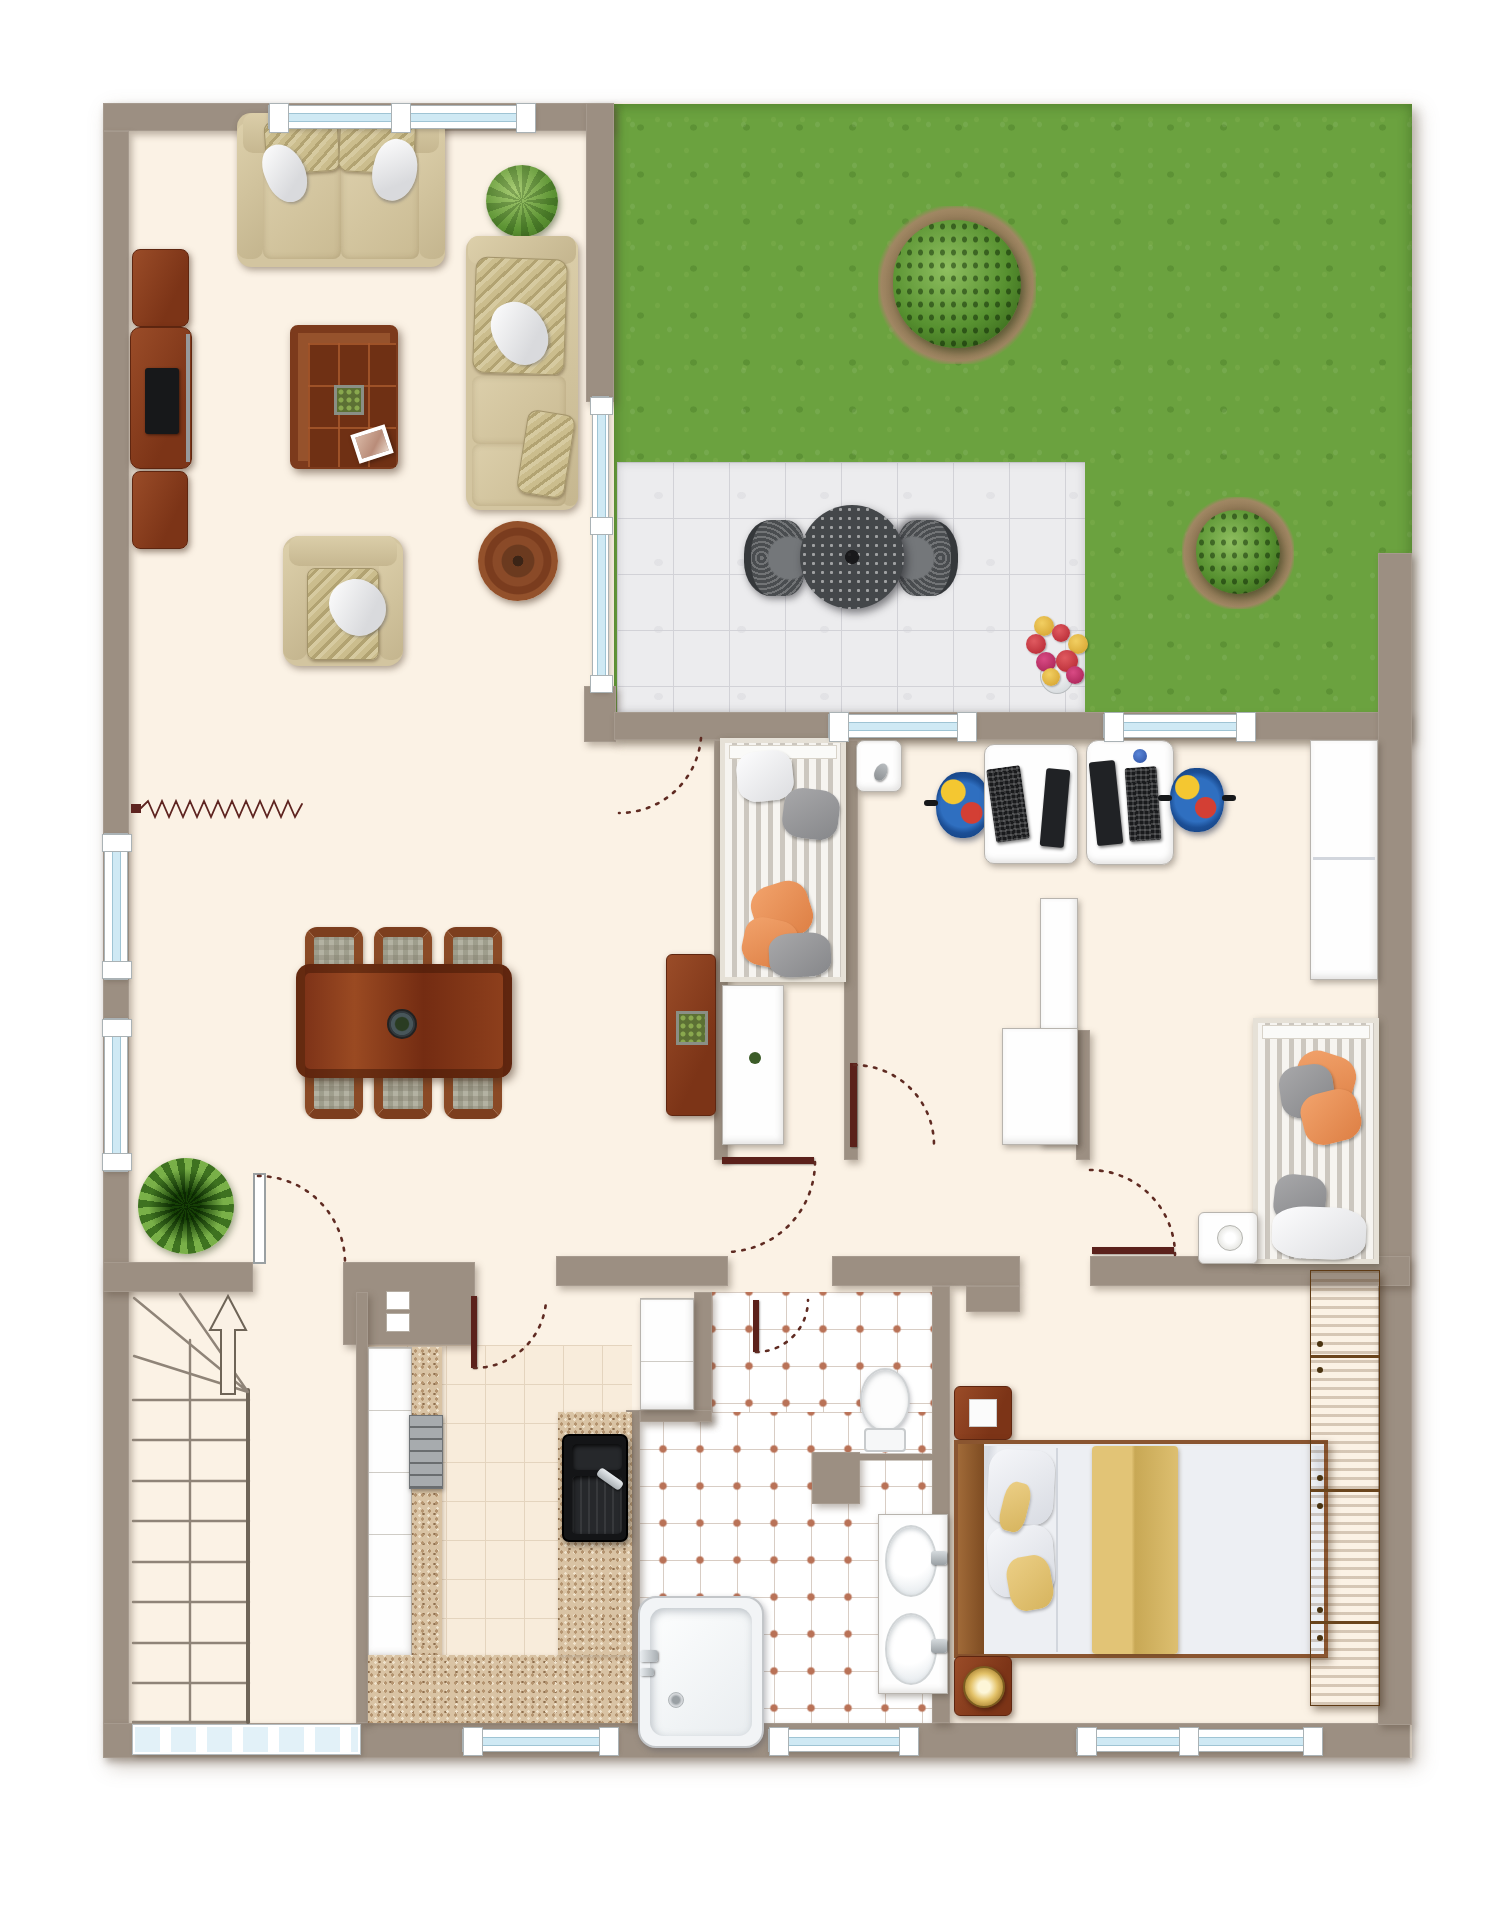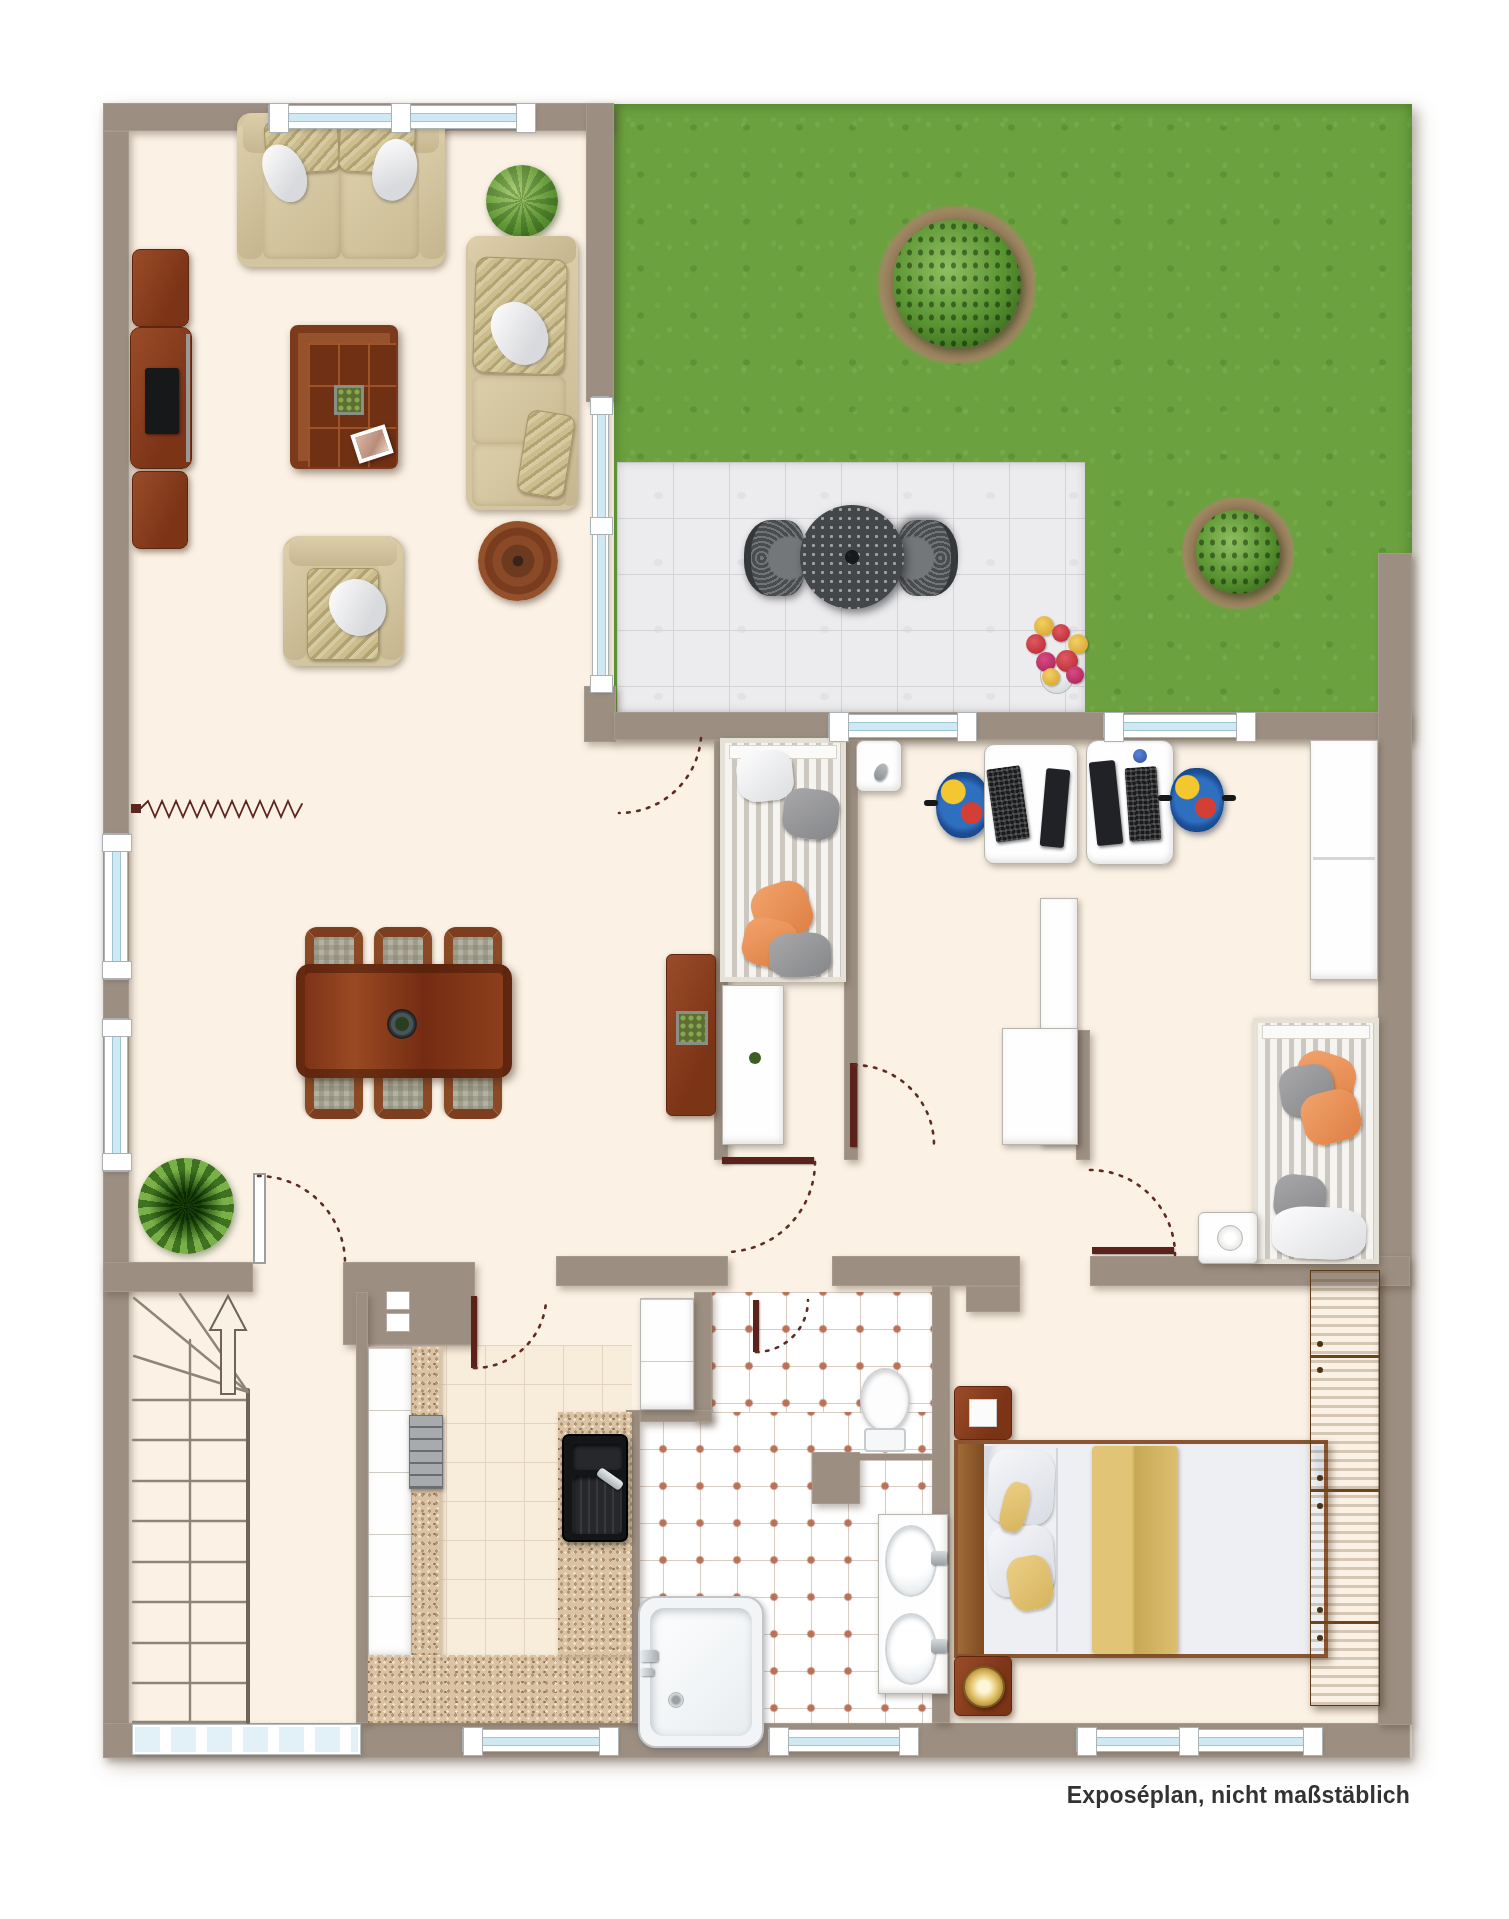--- a/index.html
+++ b/index.html
@@ -90,21 +90,20 @@
   .tank{background:#f6f7f8;border:2px solid #c8cbcd;border-radius:4px;}
   .basinwhite{background:radial-gradient(circle at 45% 40%,#ffffff 0 45%,#e9edf0 80%,#dde2e5);border:2px solid #d0d4d6;border-radius:50%;box-shadow:inset 1px 2px 5px rgba(140,150,158,.45);}
   .caption{position:absolute;left:900px;top:1782px;width:510px;text-align:right;font-size:23px;font-weight:600;color:#333;letter-spacing:.2px;}
   .watermark{position:absolute;left:1066px;top:1224px;width:16px;height:160px;writing-mode:vertical-rl;transform:rotate(180deg);font-size:10.5px;color:#6a6a6a;letter-spacing:.4px;white-space:nowrap;}
   svg.ovl{position:absolute;left:0;top:0;z-index:7;pointer-events:none;}
 </style>
 </head>
 <body>
 
 <div id="plan">
-  <div class="caption">Exposéplan, nicht maßstäblich</div>
   <div class="watermark">illustration©immoGrafik</div>
 <div class=" floor-cream" style="left: 103px; top: 103px; width: 1309px; height: 1655px; z-index: 1;"></div>
     <div class=" grass" style="left: 614px; top: 104px; width: 798px; height: 636px; z-index: 1;"></div>
     <div class=" patio" style="left: 617px; top: 462px; width: 468px; height: 250px; z-index: 1;"></div>
     <div class=" kfloor" style="left: 368px; top: 1345px; width: 264px; height: 378px; z-index: 1;"></div>
     <div class=" bfloor" style="left: 712px; top: 1292px; width: 220px; height: 122px; z-index: 1;"></div>
     <div class=" bfloor" style="left: 626px; top: 1412px; width: 306px; height: 311px; z-index: 1;"></div>
     <div class="wall" style="left: 103px; top: 103px; width: 510px; height: 28px; z-index: 3;"></div>
     <div class="wall" style="left: 586px; top: 103px; width: 28px; height: 299px; z-index: 3;"></div>
     <div class="wall" style="left: 584px; top: 686px; width: 32px; height: 56px; z-index: 3;"></div>

